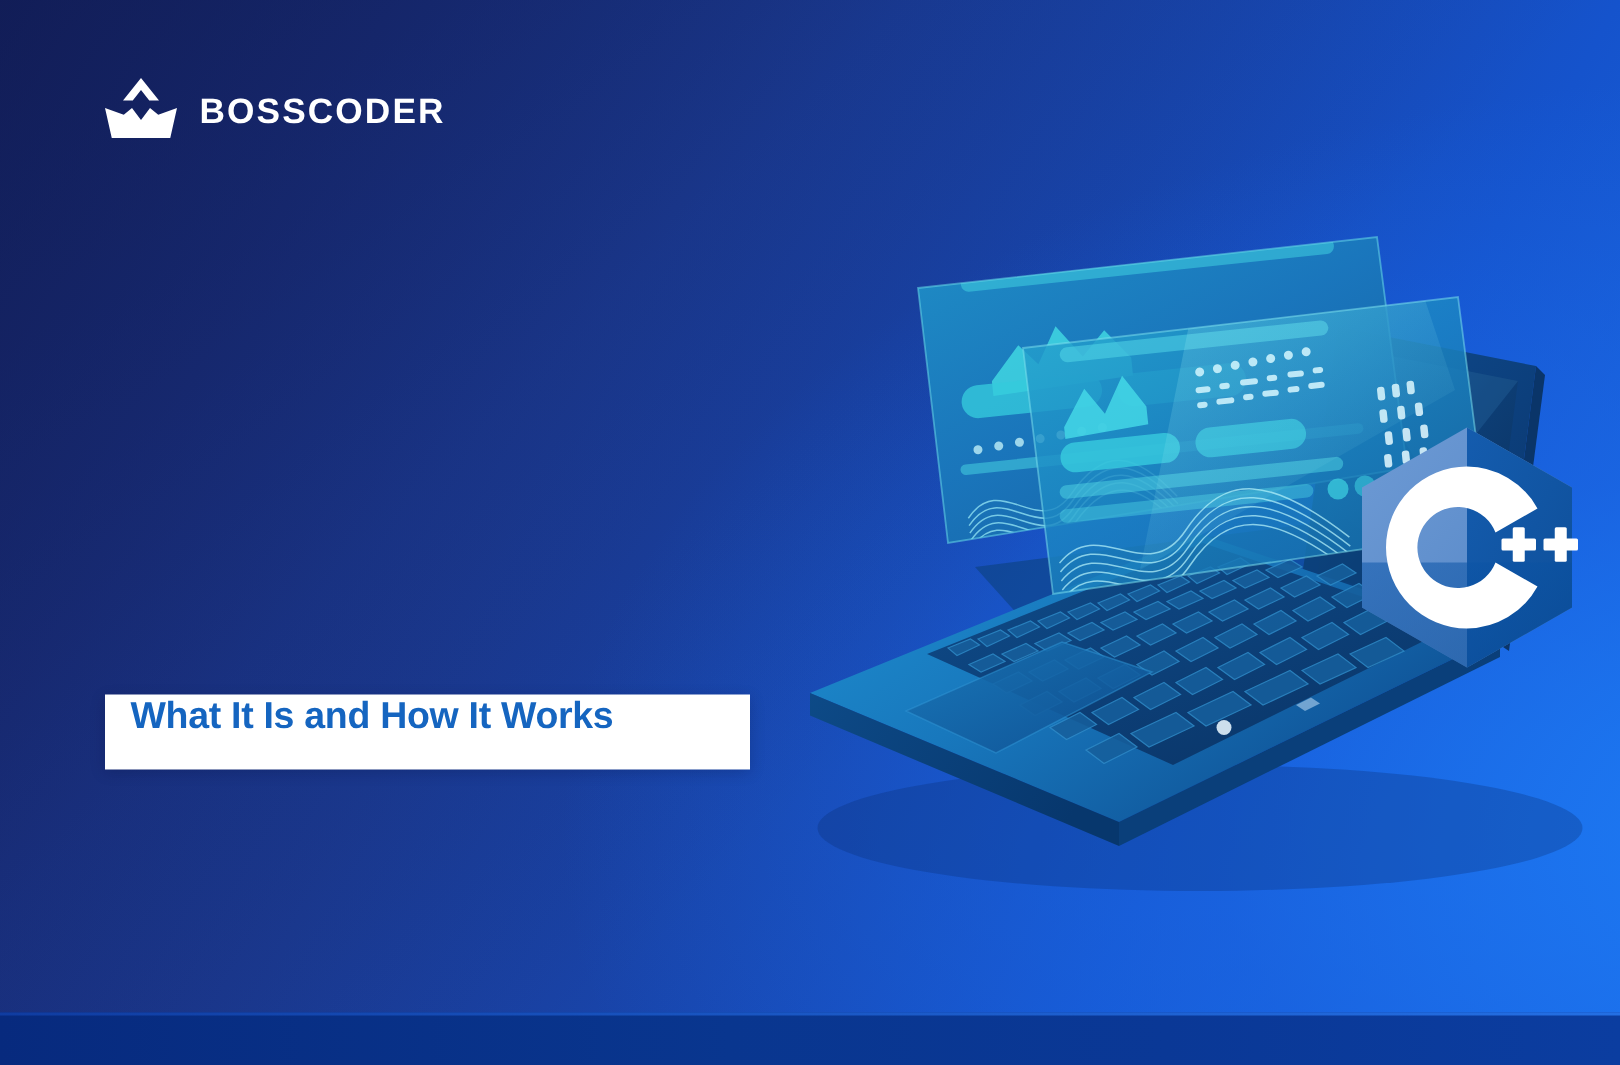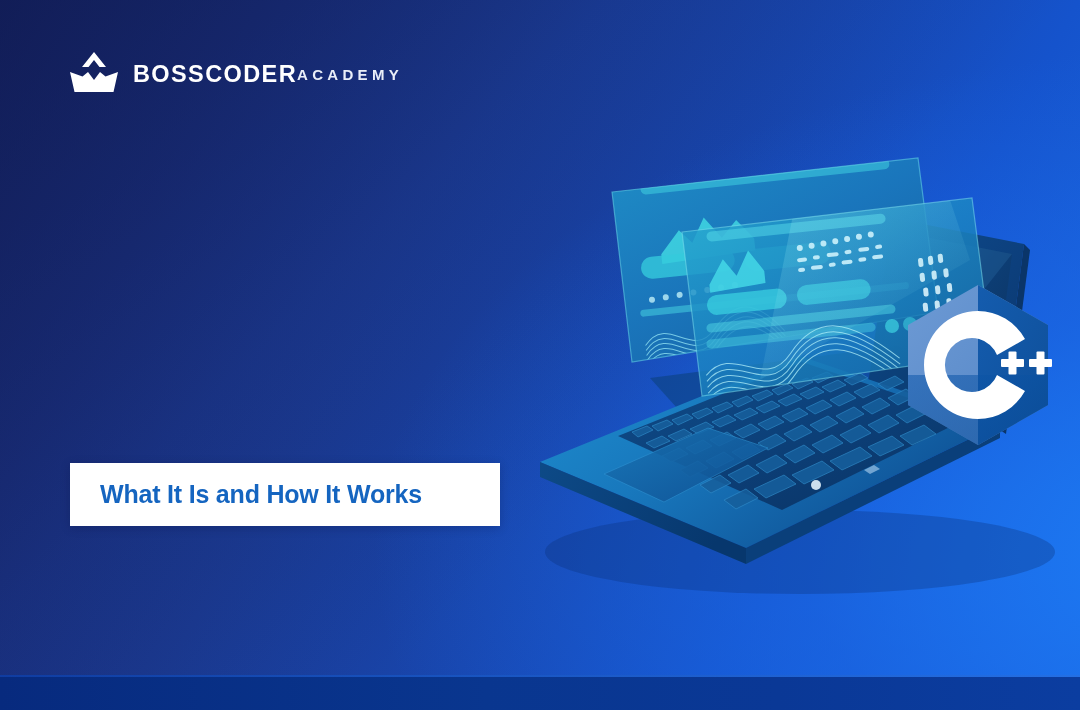--- a/index.html
+++ b/index.html
@@ -61,24 +61,24 @@
     font-size:96px;
     line-height:0.98;
     letter-spacing:-1px;
     text-shadow:0 3px 10px rgba(5,16,60,0.38);
   }
   .headline .line2{ display:block; letter-spacing:1px; }
 
   
   .subtitle-banner{
     position:absolute; left:70px; top:463px; z-index:30;
-    width:430px; height:63px;
+    width:430px; height:50px;
     background:#ffffff;
-    display:flex; align-items:center;
-    padding-left:30px;
+    display:flex; align-items:flex-start;
+    padding-left:17px;
     box-shadow:0 2px 9px rgba(4,14,55,0.22);
   }
   .subtitle-banner span{
     color:#1565c0;
     font-size:25px; font-weight:bold;
     letter-spacing:-0.2px;
     white-space:nowrap;
   }
 
   
@@ -94,21 +94,20 @@
 <div class="stage">
 
   <div class="logo">
     <svg class="logo-mark" viewBox="0 0 52 50">
       <path d="M26 2 L38 17 L31.5 17 L26 10 L20.5 17 L14 17 Z" fill="#ffffff"></path>
       <path d="M2 22 L14.5 26.5 L20 22 L26 30 L32 22 L37.5 26.5 L50 22
                L45.5 42 L6.5 42 Z" fill="#ffffff"></path>
     </svg>
     <div class="logo-words">
       <div class="logo-name">BOSSCODER</div>
-      <div class="logo-sub">ACADEMY</div>
     </div>
   </div>
 
 
   <div class="subtitle-banner">
     <span>What It Is and How It Works</span>
   </div>
 
   <div class="illustration">
     <svg viewBox="0 0 580 470" xmlns="http://www.w3.org/2000/svg">

